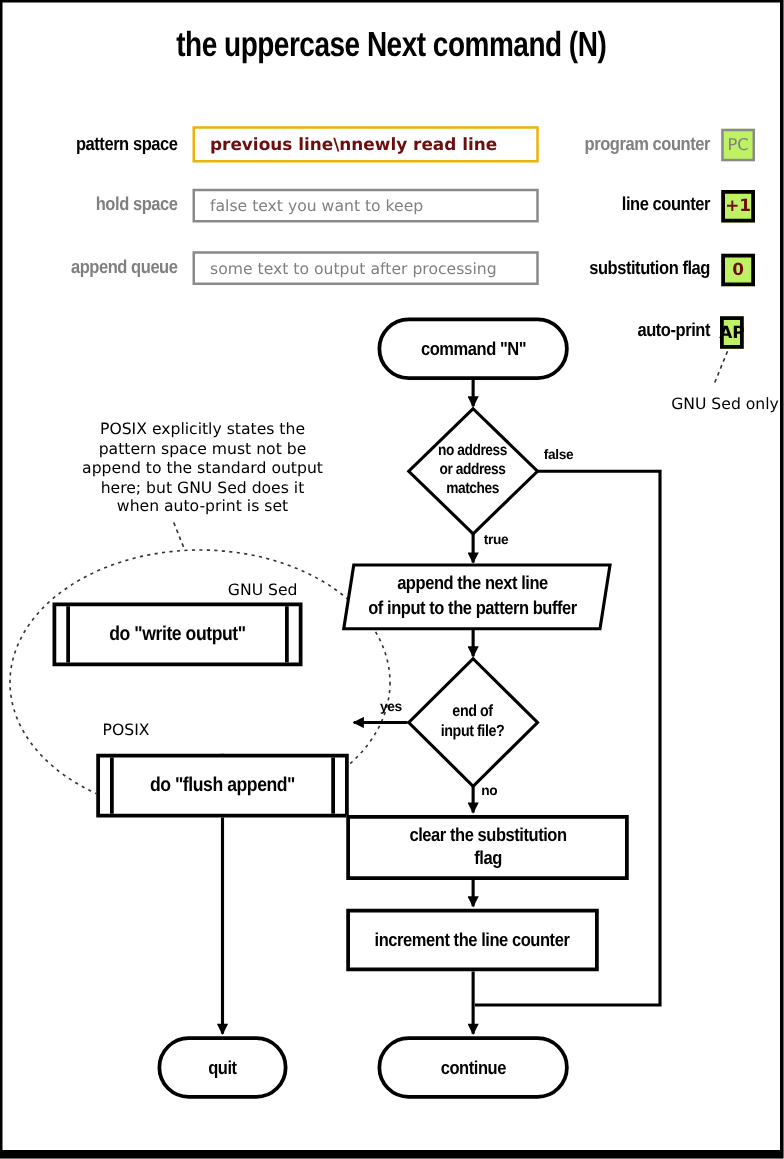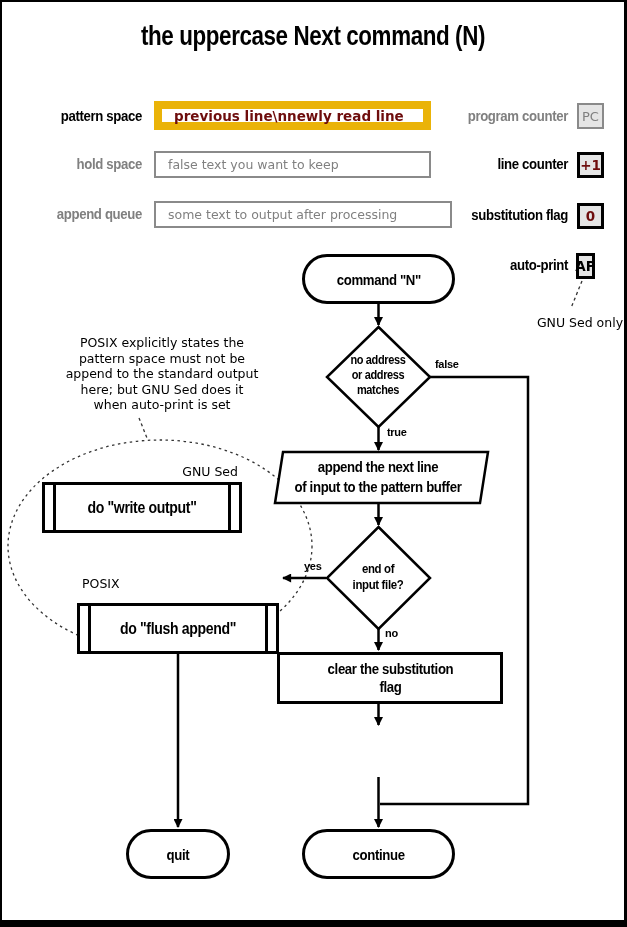--- a/index.html
+++ b/index.html
@@ -14,23 +14,23 @@
   .bold{font-weight:bold;letter-spacing:-0.4px;}
   .cx{transform:scaleX(0.88);transform-origin:50% 50%;}
   .cxr{transform:scaleX(0.88);transform-origin:100% 50%;}
   .ctr{text-align:center;}
   .rgt{text-align:right;}
   .pre{white-space:pre-line;}
   .gray{color:#808080;}
   .reg-label{font-size:15px;line-height:22px;font-weight:bold;letter-spacing:-0.4px;}
   .valbox{box-sizing:border-box;background:#fff;display:flex;align-items:center;
     font-family:"DejaVu Sans",sans-serif;}
-  .valbox.dark{border:8px solid #eab308;}
+  .valbox.dark{border:2px solid #eab308;}
   .valbox.lite{border:2px solid #8a8a8a;}
-  .smallbox{box-sizing:border-box;background:#e5e5e5;display:flex;align-items:center;
+  .smallbox{box-sizing:border-box;background:#bef264;display:flex;align-items:center;
     justify-content:center;font-family:"DejaVu Sans",sans-serif;}
   .maroon{color:#6e0d0d;font-weight:bold;}
   .node{box-sizing:border-box;background:#fff;border:3px solid #000;display:flex;
     align-items:center;justify-content:center;font-weight:bold;letter-spacing:-0.4px;}
   .stadium{border-radius:25px;}
   .prebars{position:relative;}
   .bar{position:absolute;top:0;bottom:0;width:3px;background:#000;}
   .note-txt{font-family:"DejaVu Sans",sans-serif;font-size:12.5px;line-height:15.5px;color:#000;}
   .branch{font-size:11px;font-weight:bold;letter-spacing:-0.3px;}
   svg{position:absolute;left:0;top:0;}
@@ -78,21 +78,21 @@
   <div class="abs valbox dark" style="left:152px;top:99px;width:277px;height:29px;">
     <span class="maroon" style="font-size:13.5px;padding-left:12px;">previous line\nnewly read line</span>
   </div>
 
   <div class="abs reg-label rgt cxr gray" style="left:0;top:151px;width:140px;">hold space</div>
   <div class="abs valbox lite" style="left:152px;top:149px;width:277px;height:27px;">
     <span class="gray" style="font-size:12.5px;padding-left:12px;">false text you want to keep</span>
   </div>
 
   <div class="abs reg-label rgt cxr gray" style="left:0;top:201px;width:140px;">append queue</div>
-  <div class="abs valbox lite" style="left:152px;top:199px;width:298px;height:27px;">
+  <div class="abs valbox lite" style="left:152px;top:199px;width:277px;height:27px;">
     <span class="gray" style="font-size:12.5px;padding-left:12px;">some text to output after processing</span>
   </div>
 
   <div class="abs reg-label rgt cxr gray" style="left:400px;top:103px;width:166px;">program counter</div>
   <div class="abs smallbox" style="left:575px;top:101px;width:27px;height:26px;border:2px solid #8a8a8a;">
     <span class="gray" style="font-size:13px;">PC</span>
   </div>
 
   <div class="abs reg-label rgt cxr" style="left:400px;top:151px;width:166px;">line counter</div>
   <div class="abs smallbox" style="left:575px;top:150px;width:27px;height:26px;border:3px solid #000;">
@@ -124,20 +124,23 @@
     <div class="bar" style="left:8px;"></div>
     <div class="bar" style="right:8px;"></div>
     <span class="cx" style="font-size:16px;">do "flush append"</span>
   </div>
 
   <div class="abs node" style="left:275px;top:650px;width:226px;height:52px;">
     <span class="cx ctr pre" style="font-size:15px;line-height:18px;">clear the substitution
 flag</span>
   </div>
 
+  <div class="abs node" style="left:275px;top:725px;width:202px;height:50px;">
+    <span class="cx" style="font-size:15px;white-space:nowrap;">increment the line counter</span>
+  </div>
 
   <div class="abs node stadium" style="left:124px;top:827px;width:104px;height:50px;">
     <span class="cx" style="font-size:15px;">quit</span>
   </div>
 
   <div class="abs node stadium" style="left:300px;top:827px;width:153px;height:50px;">
     <span class="cx" style="font-size:15px;">continue</span>
   </div>
 
   <div class="abs bold ctr pre cx" style="left:316px;top:351px;width:120px;font-size:12.5px;line-height:15px;">no address

